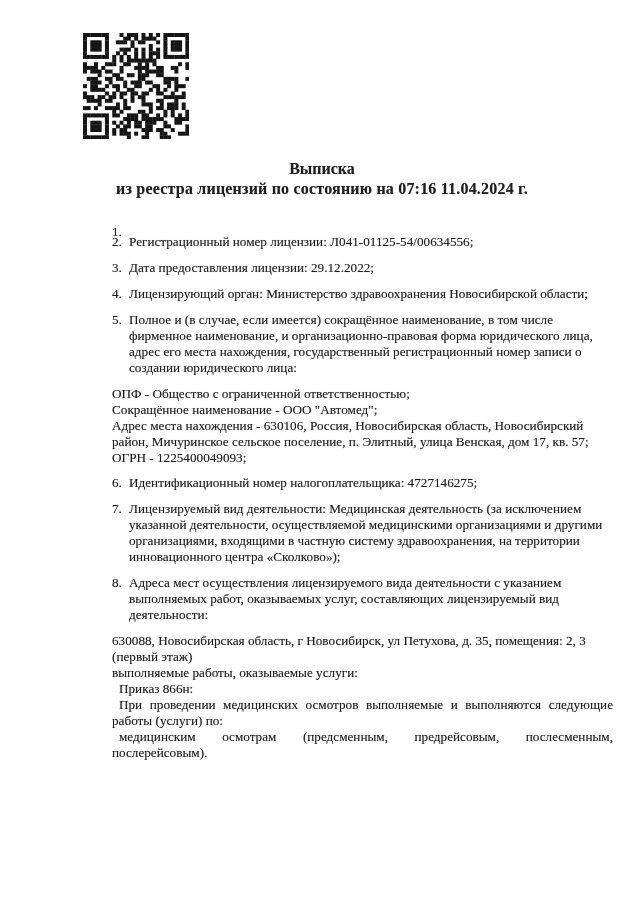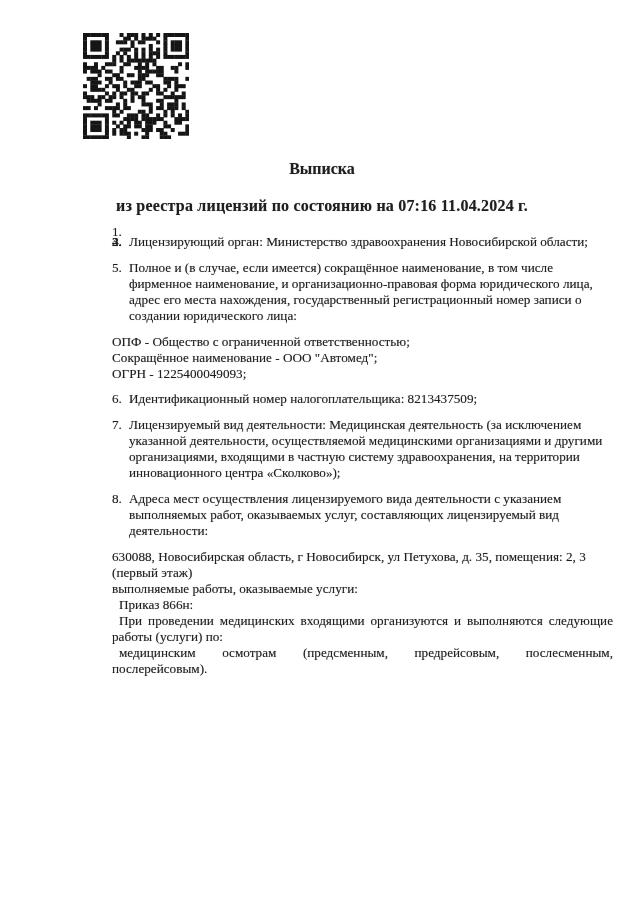--- a/index.html
+++ b/index.html
@@ -6,21 +6,21 @@
   .page{
     position:relative;width:644px;height:841px;background:#ffffff;overflow:hidden;
     font-family:"Liberation Serif", serif;color:#1f1f1f;
   }
   .soft{text-shadow:0 0 0.8px rgba(45,45,45,0.45);}
   .qr{position:absolute;left:83px;top:33px;width:106px;height:106px;}
   .titles{
     position:absolute;left:0;top:160px;width:100%;text-align:center;
     font-weight:bold;font-size:16px;line-height:17px;
   }
-  .titles .t2{margin-top:20px;letter-spacing:0.2px;}
+  .titles .t2{margin-top:3px;letter-spacing:0.2px;}
   .content{
     position:absolute;left:112px;top:224px;width:501px;
     font-size:13.2px;line-height:16px;
   }
   .item{position:relative;padding-left:17px;margin-bottom:10px;}
   .item .num{position:absolute;left:0;top:0;}
   .para{margin-bottom:9px;}
   .line{min-height:16px;}
   .line.indent{padding-left:7px;}
   .line.spread{text-align:justify;text-align-last:justify;}
@@ -439,35 +439,36 @@
         <rect x="76.76" y="102.34" width="4" height="4" fill="#151515"></rect>
         <rect x="80.41" y="102.34" width="4" height="4" fill="#151515"></rect>
         <rect x="84.07" y="102.34" width="4" height="4" fill="#151515"></rect>
       </svg></div>
   <div class="titles soft">
     <div class="t1">Выписка</div>
     <div class="t2">из реестра лицензий по состоянию на 07:16 11.04.2024 г.</div>
   </div>
   <div class="content soft" id="content">
       <div class="item"><span class="num">1.</span></div>
-      <div class="item"><span class="num">2.</span></div>
-      <div class="item"><span class="num">3.</span></div>
+      <div class="item"><span class="num">2.</span><span>Регистрационный номер лицензии: Л041-01125-54/00634556;</span></div>
+      <div class="item"><span class="num">3.</span><span>Дата предоставления лицензии: 29.12.2022;</span></div>
       <div class="item"><span class="num">4.</span><span>Лицензирующий орган: Министерство здравоохранения Новосибирской области;</span></div>
       <div class="item"><span class="num">5.</span><span>Полное и (в случае, если имеется) сокращённое наименование, в том числе фирменное наименование, и организационно-правовая форма юридического лица, адрес его места нахождения, государственный регистрационный номер записи о создании юридического лица:</span></div>
       <div class="para">
         <div class="line">ОПФ - Общество с ограниченной ответственностью;</div>
         <div class="line">Сокращённое наименование - ООО "Автомед";</div>
+        <div class="line">Адрес места нахождения - 630106, Россия, Новосибирская область, Новосибирский район, Мичуринское сельское поселение, п. Элитный, улица Венская, дом 17, кв. 57;</div>
         <div class="line">ОГРН - 1225400049093;</div>
       </div>
-      <div class="item"><span class="num">6.</span><span>Идентификационный номер налогоплательщика: 8213437509;</span></div>
+      <div class="item"><span class="num">6.</span><span>Идентификационный номер налогоплательщика: 4727146275;</span></div>
       <div class="item"><span class="num">7.</span><span>Лицензируемый вид деятельности: Медицинская деятельность (за исключением указанной деятельности, осуществляемой медицинскими организациями и другими организациями, входящими в частную систему здравоохранения, на территории инновационного центра «Сколково»);</span></div>
       <div class="item"><span class="num">8.</span><span>Адреса мест осуществления лицензируемого вида деятельности с указанием выполняемых работ, оказываемых услуг, составляющих лицензируемый вид деятельности:</span></div>
       <div class="para">
         <div class="line">630088, Новосибирская область, г Новосибирск, ул Петухова, д. 35, помещения: 2, 3 (первый этаж)</div>
         <div class="line">выполняемые работы, оказываемые услуги:</div>
         <div class="line indent">Приказ 866н:</div>
-        <div class="line indent spread">При проведении медицинских входящими организуются и выполняются следующие</div>
+        <div class="line indent spread">При проведении медицинских осмотров выполняемые и выполняются следующие</div>
         <div class="line">работы (услуги) по:</div>
         <div class="line indent spread">медицинским осмотрам (предсменным, предрейсовым, послесменным,</div>
         <div class="line">послерейсовым).</div>
       </div>
     </div>
 </div>
 
 </body></html>

